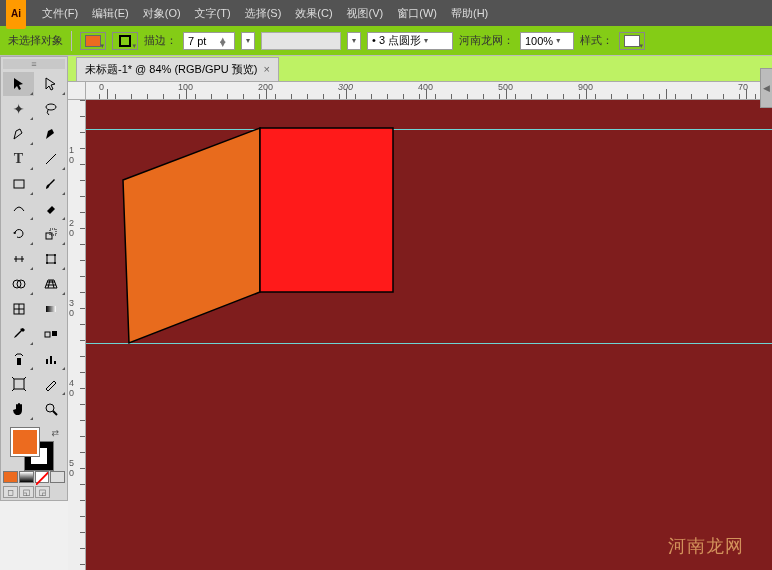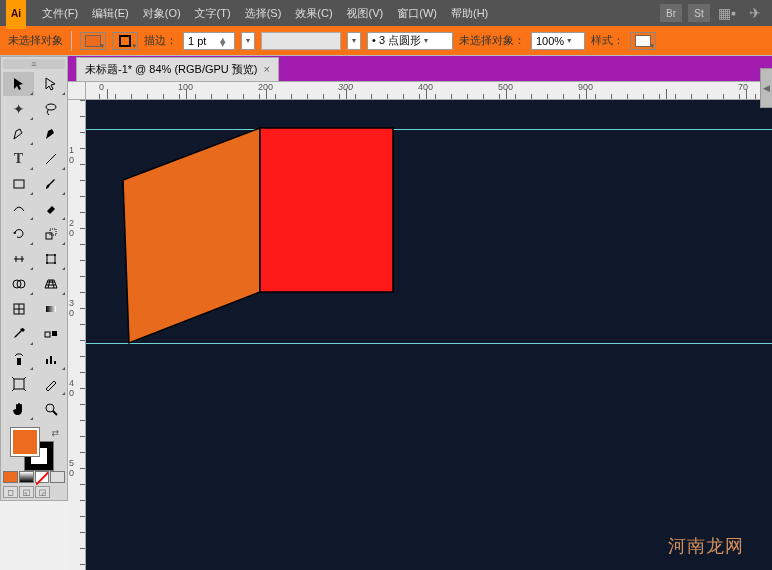--- a/index.html
+++ b/index.html
@@ -7,21 +7,21 @@
 
 
 .menubar { height:26px; background:#535353; display:flex; align-items:center; padding:0 6px; gap:2px; }
 .app-icon { width:20px; height:32px; background:#ff9a00; color:#330000; font-weight:700; font-size:10px; display:flex; align-items:center; justify-content:center; border-radius:2px; margin-right:8px; }
 .menu-item { color:#ddd; padding:3px 6px; cursor:default; }
 .menu-right { margin-left:auto; display:flex; align-items:center; gap:6px; }
 .menu-right .icon-btn { width:22px; height:18px; background:#6a6a6a; display:flex; align-items:center; justify-content:center; color:#ccc; font-size:10px; }
 .menu-right .icon-btn.plain { background:transparent; color:#aaa; font-size:14px; }
 
 
-.options { height:30px; background:#f97316; border-bottom:1px solid #bbb; display:flex; align-items:center; padding:0 8px; gap:6px; }
+.options { height:30px; background:#84cc16; border-bottom:1px solid #bbb; display:flex; align-items:center; padding:0 8px; gap:6px; }
 .opt-label { color:#333; }
 .swatch { width:26px; height:18px; border:1px solid #888; display:flex; align-items:center; justify-content:center; position:relative; }
 .swatch .chip { width:16px; height:12px; border:1px solid #666; }
 .swatch::after { content:"▾"; position:absolute; right:1px; bottom:-1px; font-size:7px; color:#555; }
 .stroke-chip { width:12px; height:12px; border:2px solid #000; }
 .pt-input { width:52px; height:18px; border:1px solid #999; background:#fff; display:flex; align-items:center; padding:0 4px; justify-content:space-between; }
 .pt-input .arrows { width:10px; color:#777; font-size:8px; line-height:4px; display:flex; flex-direction:column; }
 .dd { height:18px; border:1px solid #999; background:#fff; display:flex; align-items:center; padding:0 4px; gap:3px; }
 .dd .arrow { font-size:8px; color:#555; }
 .sep { width:1px; height:20px; background:#bbb; margin:0 2px; }
@@ -39,36 +39,36 @@
 .fill-stroke { height:42px; position:relative; margin-top:4px; }
 .fill-sw { position:absolute; left:8px; top:2px; width:28px; height:28px; background:#ec6b1f; border:2px solid #fff; outline:1px solid #777; }
 .stroke-sw { position:absolute; left:22px; top:16px; width:28px; height:28px; background:#fff; border:6px solid #000; outline:1px solid #777; }
 .swap { position:absolute; right:6px; top:2px; font-size:9px; color:#555; }
 .color-row { display:flex; gap:1px; margin-top:2px; }
 .color-row .c { width:15px; height:12px; border:1px solid #777; }
 .mode-row { display:flex; gap:1px; margin-top:2px; }
 .mode-row .m { width:15px; height:12px; border:1px solid #999; background:#ddd; display:flex; align-items:center; justify-content:center; font-size:8px; color:#555; }
 
 
-.docstrip { position:absolute; top:56px; left:68px; right:0; height:26px; background:#a21caf; border-bottom:1px solid #aaa; display:flex; align-items:center; }
+.docstrip { position:absolute; top:56px; left:68px; right:0; height:26px; background:#bef264; border-bottom:1px solid #aaa; display:flex; align-items:center; }
 .doctab { height:24px; background:#dedede; border:1px solid #aaa; border-bottom:none; display:flex; align-items:center; padding:0 8px; gap:6px; margin-left:8px; }
 .doctab .close { font-size:11px; color:#666; }
 
 .ruler-h { position:absolute; top:82px; left:86px; right:0; height:18px; background:#eee; border-bottom:1px solid #aaa; }
 .ruler-h .tick { position:absolute; bottom:0; height:5px; border-left:1px solid #666; }
 .ruler-h .tick.major { height:10px; }
 .ruler-h .num { position:absolute; top:0; font-size:9px; color:#555; }
 
 .ruler-v { position:absolute; top:100px; left:68px; width:18px; bottom:0; background:#eee; border-right:1px solid #aaa; }
 .ruler-v .tick { position:absolute; right:0; width:5px; border-top:1px solid #666; }
 .ruler-v .num { position:absolute; left:1px; font-size:9px; color:#555; writing-mode:horizontal-tb; }
 
 .ruler-corner { position:absolute; top:82px; left:68px; width:18px; height:18px; background:#eee; border-right:1px solid #aaa; border-bottom:1px solid #aaa; }
 
-.canvas { position:absolute; top:100px; left:86px; right:0; bottom:0; background:#0f172a; overflow:hidden; }
+.canvas { position:absolute; top:100px; left:86px; right:0; bottom:0; background:#7f1d1d; overflow:hidden; }
 .guide { position:absolute; background:#6dd3d3; }
 .art-svg { position:absolute; left:0; top:0; }
 
 .watermark { position:absolute; right:28px; bottom:12px; color:#d2915b; font-size:18px; font-family:KaiTi,serif; letter-spacing:1px; }
 
 
 .right-trigger { position:absolute; right:0; top:68px; width:12px; height:40px; background:#bcbcbc; border:1px solid #999; border-right:none; display:flex; align-items:center; justify-content:center; color:#666; font-size:9px; }
 </style>
 </head>
 <body>
@@ -77,57 +77,51 @@
   <div class="app-icon">Ai</div>
   <div class="menu-item">文件(F)</div>
   <div class="menu-item">编辑(E)</div>
   <div class="menu-item">对象(O)</div>
   <div class="menu-item">文字(T)</div>
   <div class="menu-item">选择(S)</div>
   <div class="menu-item">效果(C)</div>
   <div class="menu-item">视图(V)</div>
   <div class="menu-item">窗口(W)</div>
   <div class="menu-item">帮助(H)</div>
-  <div class="menu-right">
-    <div class="icon-btn">Br</div>
-    <div class="icon-btn">St</div>
-    <div class="icon-btn plain">▦▪</div>
-    <div class="icon-btn plain">✈</div>
-  </div>
 </div>
 
 <div class="options">
   <span class="opt-label">未选择对象</span>
   <div class="sep"></div>
   <div class="swatch">
       <div class="chip" style="background:#ec6b1f"></div>
     </div>
   <div class="swatch">
       <div class="stroke-chip"></div>
     </div>
   <span class="opt-label">描边：</span>
   <div class="pt-input">
-    <span>1 pt</span>
+    <span>7 pt</span>
     <span class="arrows">
         <span>▴</span>
         <span>▾</span>
       </span>
   </div>
   <div class="dd" style="width:14px">
       <span class="arrow">▾</span>
     </div>
   <div class="opts-segment"></div>
   <div class="dd" style="width:14px">
       <span class="arrow">▾</span>
     </div>
   <div class="dd" style="width:86px">
       <span>• 3 点圆形</span>
       <span class="arrow">▾</span>
     </div>
-  <span class="opt-label">未选择对象：</span>
+  <span class="opt-label">河南龙网：</span>
   <div class="dd" style="width:54px">
       <span>100%</span>
       <span class="arrow">▾</span>
     </div>
   <span class="opt-label">样式：</span>
   <div class="swatch" style="width:26px">
       <div class="chip" style="background:#fff"></div>
     </div>
 </div>
 

